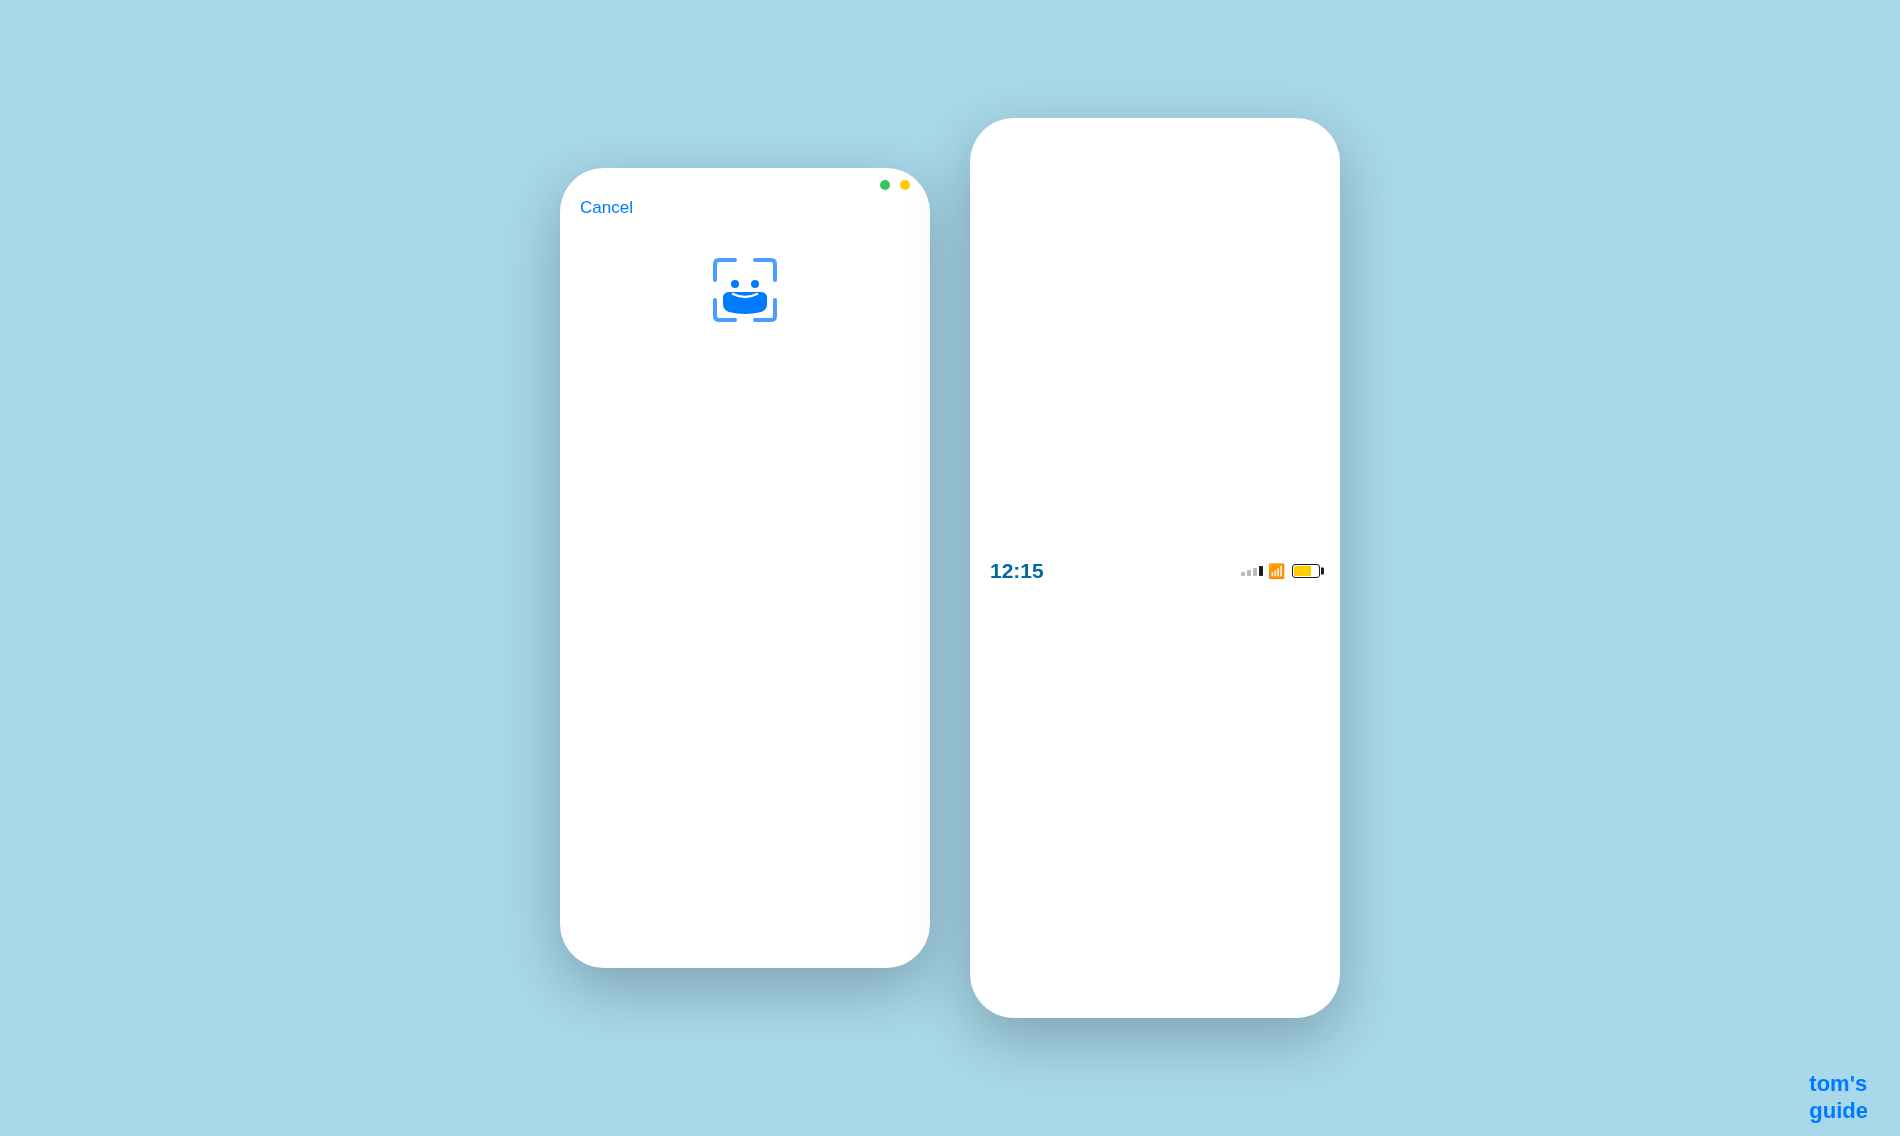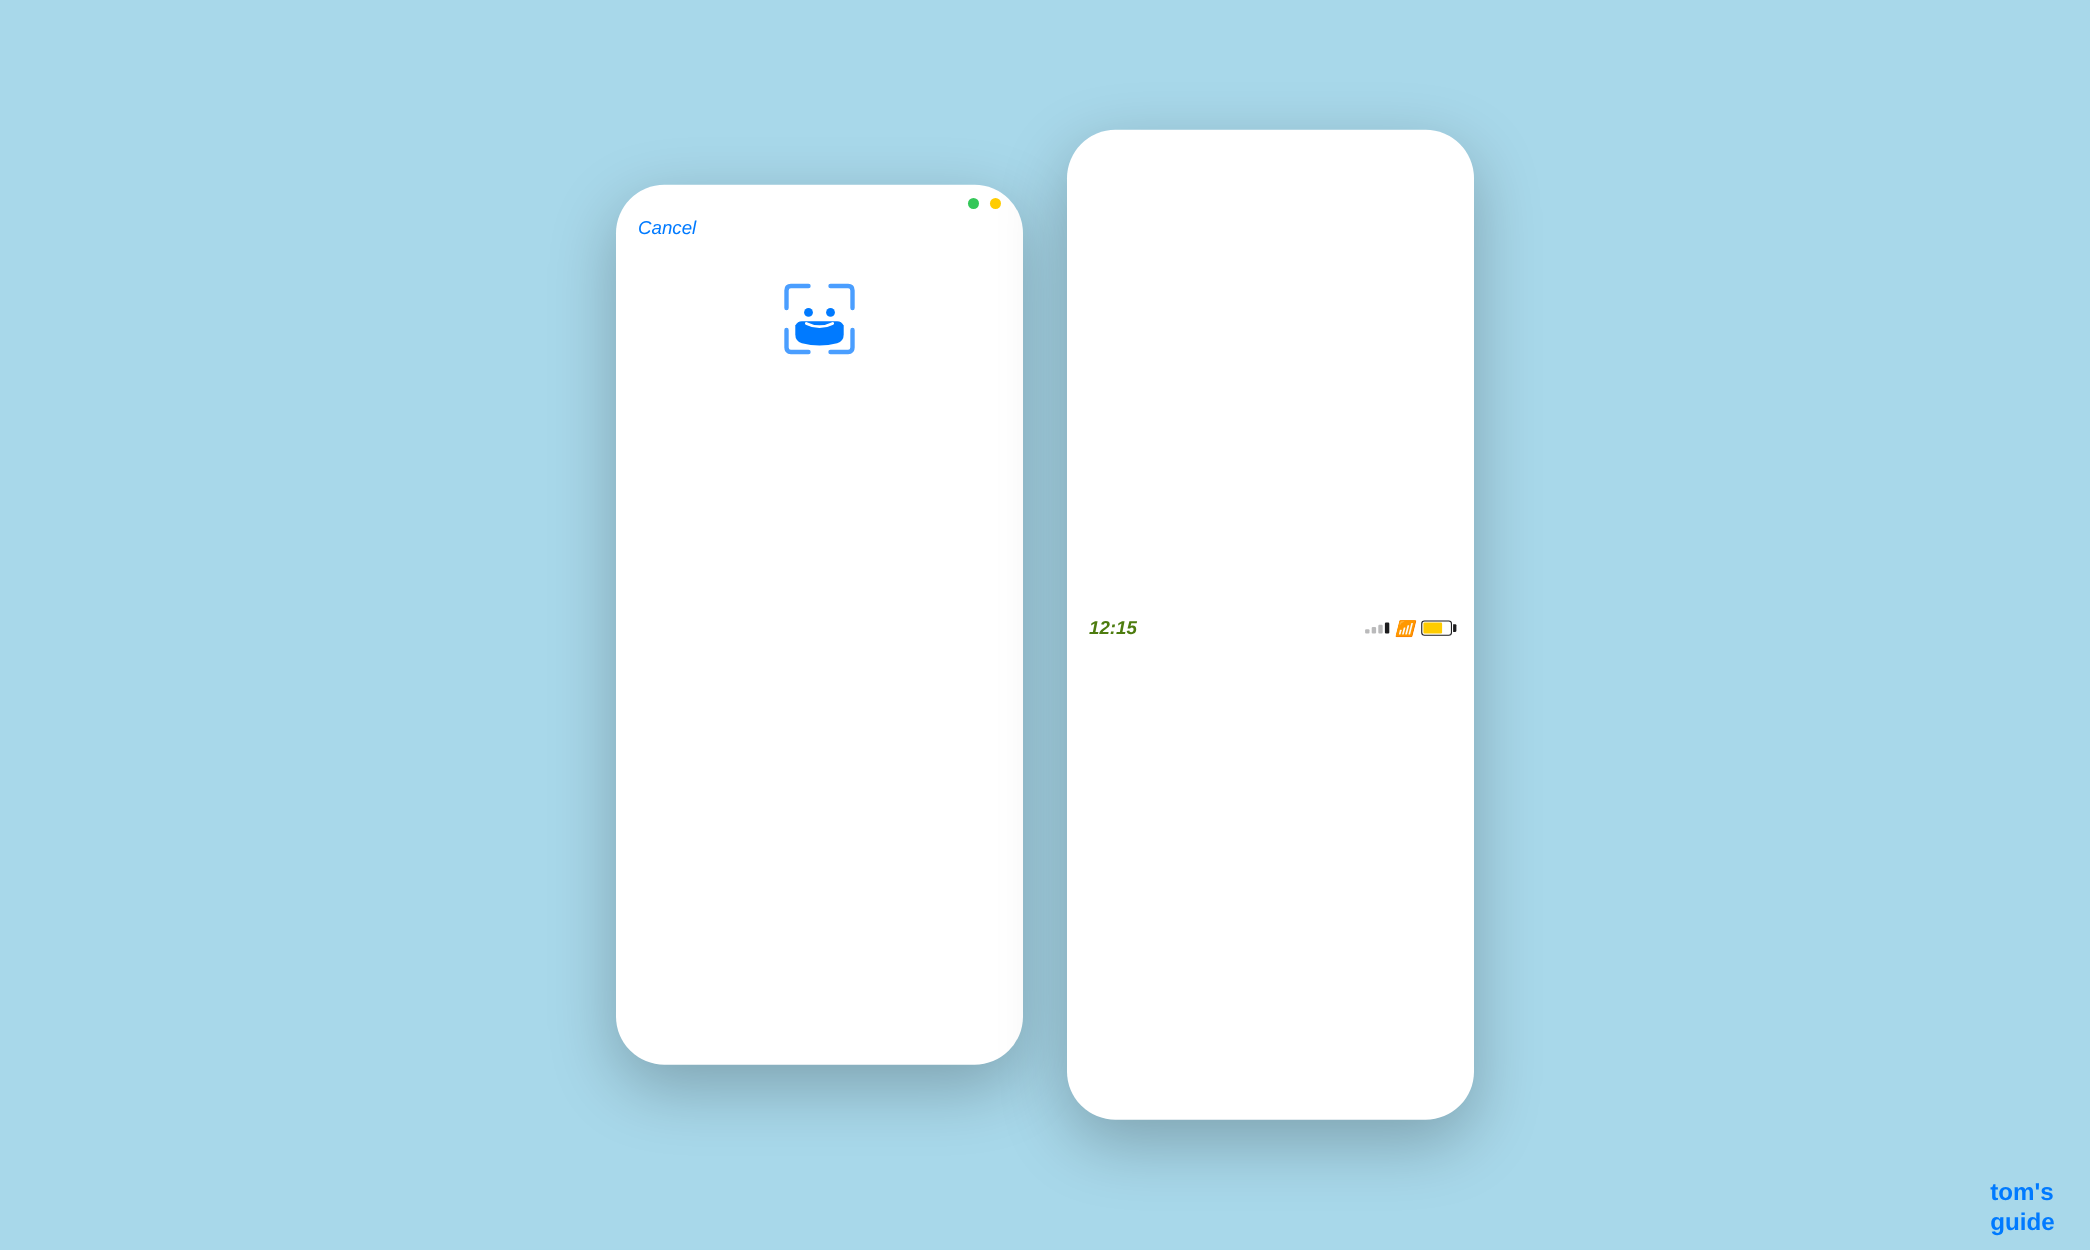--- a/index.html
+++ b/index.html
@@ -11,21 +11,20 @@
       align-items: center;
       justify-content: center;
       font-family: -apple-system, BlinkMacSystemFont, 'Helvetica Neue', sans-serif;
       overflow: hidden;
     }
 
     .screenshots-container {
       display: flex;
       gap: 40px;
       align-items: center;
-      font-style: italic;
     }
 
     
     .iphone {
       width: 370px;
       background: #fff;
       border-radius: 44px;
       overflow: hidden;
       box-shadow: 0 20px 60px rgba(0,0,0,0.25);
       position: relative;
@@ -75,23 +74,23 @@
     }
 
     .right-phone .status-bar {
       display: flex;
       justify-content: space-between;
       align-items: center;
       padding: 14px 20px 8px;
     }
 
     .status-time {
-      font-size: 17px;
+      font-size: 21px;
       font-weight: 600;
-      color: #4d7c0f;
+      color: #0369a1;
     }
 
     .status-icons {
       display: flex;
       align-items: center;
       gap: 6px;
     }
 
     .signal-dots {
       display: flex;

